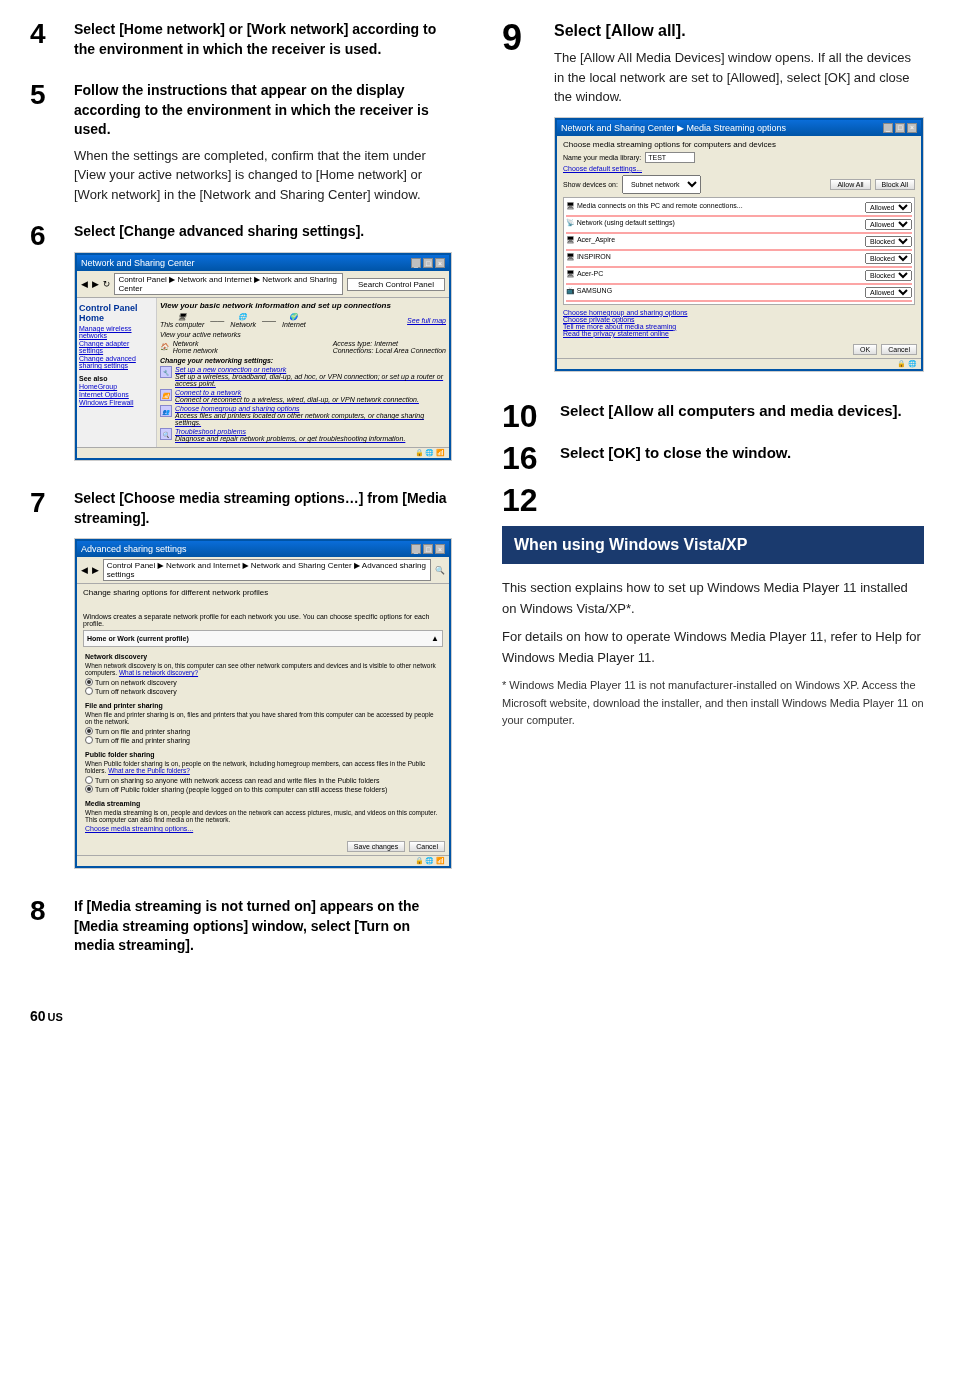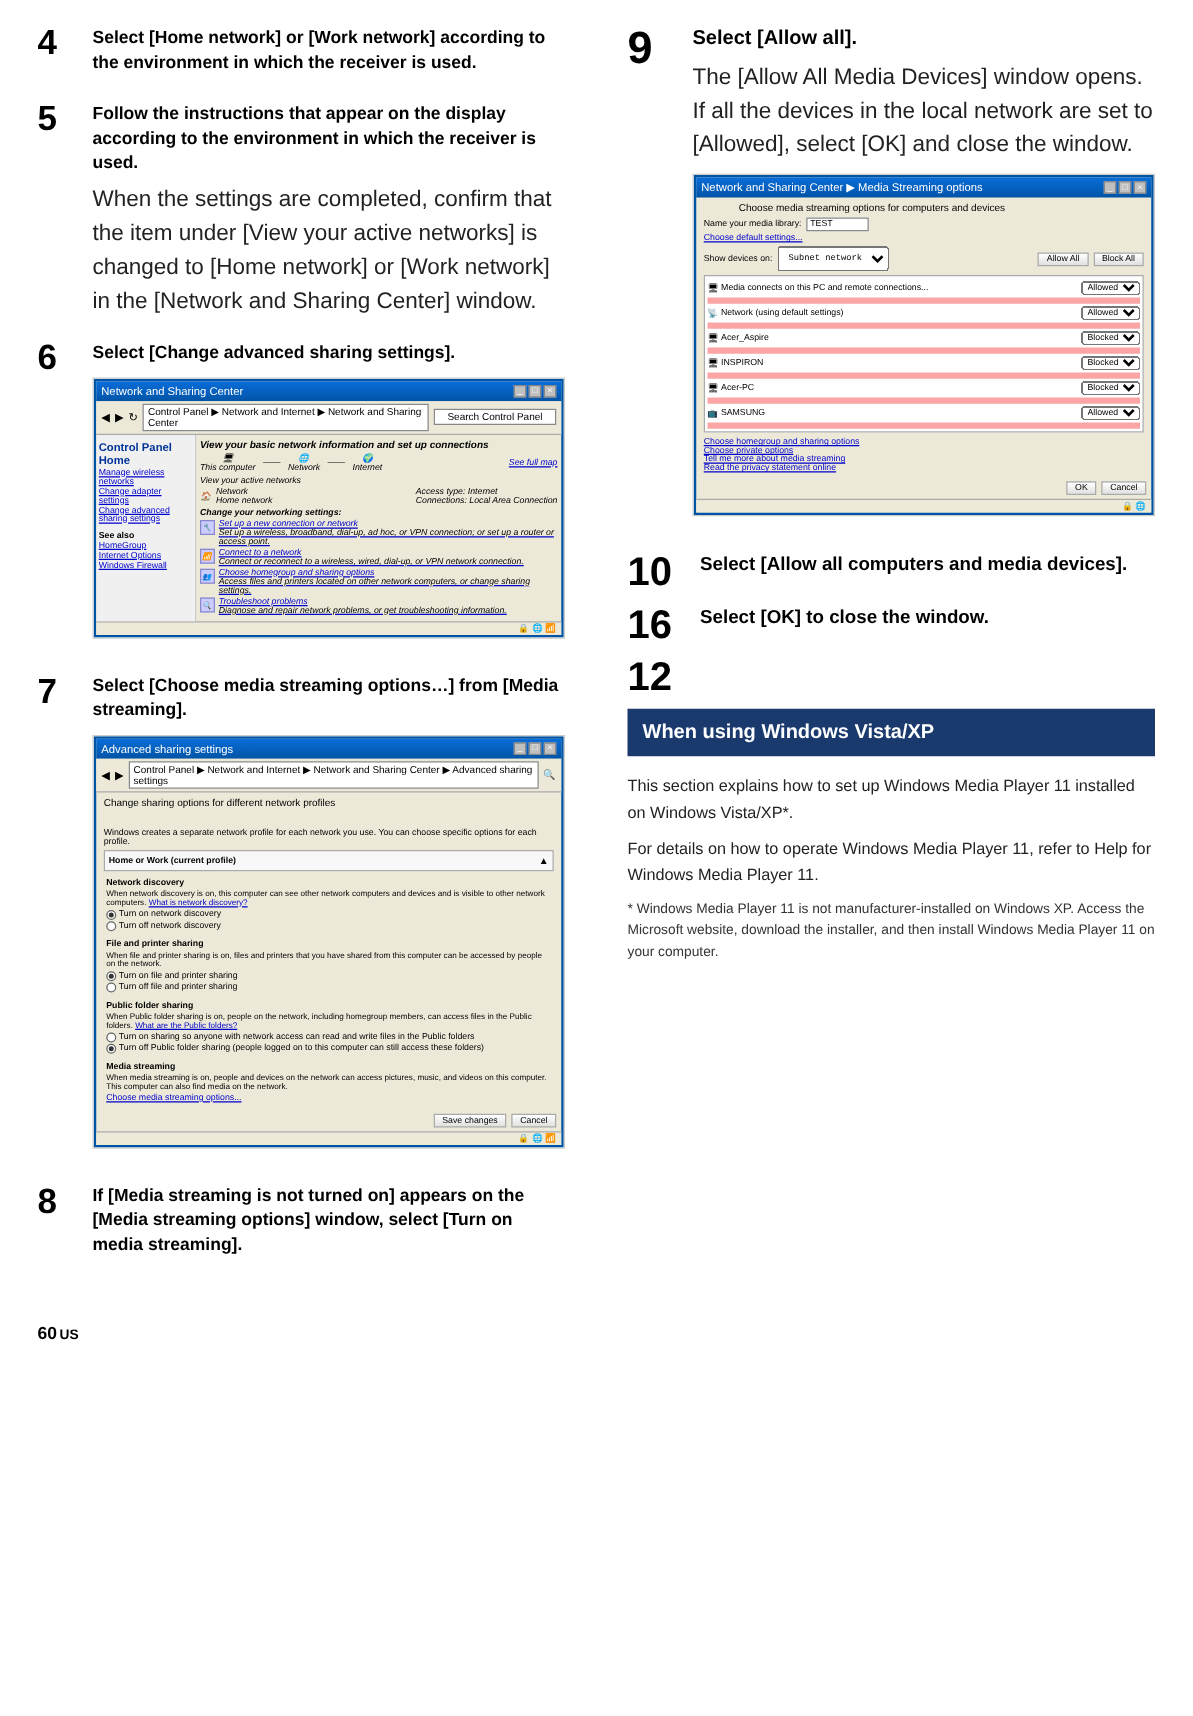--- a/index.html
+++ b/index.html
@@ -57,21 +57,21 @@
       font-size: 14px;
       line-height: 1.4;
       margin-bottom: 4px;
     }
 
     .step-title.large-text {
       font-size: 16px;
     }
 
     .step-body {
-      font-size: 18px;
+      font-size: 13px;
       line-height: 1.5;
       color: #222;
       margin-top: 6px;
     }
 
     .screenshot-box {
       border: 1px solid #ccc;
       background: #f9a8d4;
       margin: 10px 0;
       width: 100%;
@@ -191,24 +191,24 @@
       height: 4px;
       background: #333;
       border-radius: 50%;
       position: absolute;
       top: 1px;
       left: 1px;
     }
 
     .media-row {
       display: flex;
-      align-items: center;
+      align-items: flex-start;
       justify-content: space-between;
       padding: 2px 0;
-      border-bottom: 5px solid #fca5a5;
+      border-bottom: 2px solid #fca5a5;
       font-size: 7px;
     }
 
     .win-buttons-row {
       display: flex;
       justify-content: flex-end;
       gap: 4px;
       padding: 3px 4px;
     }
 
@@ -473,30 +473,30 @@
           <div class="win-dialog" style="font-size:8px;">
             <div class="win-titlebar">
               <span>Network and Sharing Center ▶ Media Streaming options</span>
               <div class="win-titlebar-buttons">
                 <div class="win-titlebar-btn">_</div>
                 <div class="win-titlebar-btn">□</div>
                 <div class="win-titlebar-btn">×</div>
               </div>
             </div>
             <div style="padding:4px 6px;">
-              <div style="font-size:8px;margin-bottom:3px;margin-left:28px;">Choose media streaming options for computers and devices</div>
+              <div style="font-size:8px;margin-bottom:3px;">Choose media streaming options for computers and devices</div>
               <div style="display:flex;align-items:center;gap:4px;margin-bottom:2px;font-size:7px;">
                 <span>Name your media library:</span>
                 <input type="text" value="TEST" style="border: 1px solid rgb(136, 136, 136); padding: 1px 2px; font-size: 7px; width: 50px;">
               </div>
               <div style="font-size:7px;color:#0000cc;text-decoration:underline;margin-bottom:3px;">Choose default settings...</div>
 
               <div style="display:flex;align-items:center;gap:4px;margin-bottom:3px;font-size:7px;">
                 <span>Show devices on:</span>
-                <select style="font-size:7px;padding:4px;font-family:Liberation Mono, monospace;">
+                <select style="font-size:7px;padding:4px;">
                   <option>Subnet network</option>
                 </select>
                 <button class="win-btn" style="margin-left:auto;">Allow All</button>
                 <button class="win-btn">Block All</button>
               </div>
 
               <div style="border:1px solid #aaa;background:white;padding:2px;">
                 <div class="media-row">
                   <div style="display:flex;align-items:center;gap:2px;">
                     <span>🖥</span>

